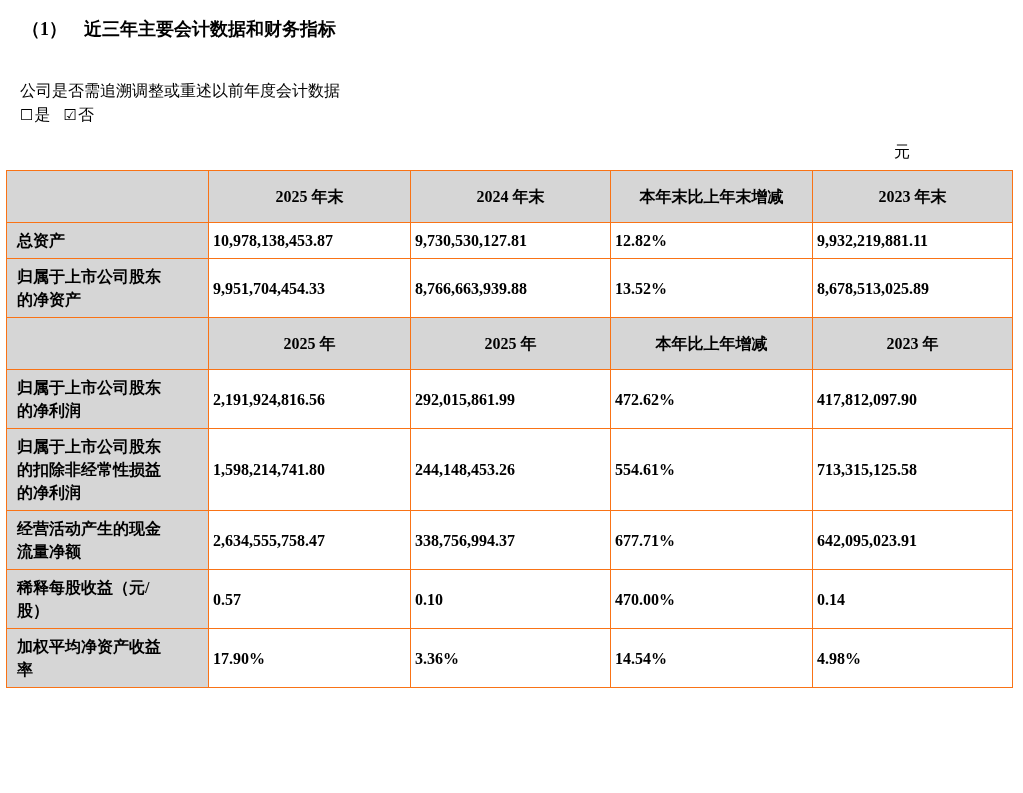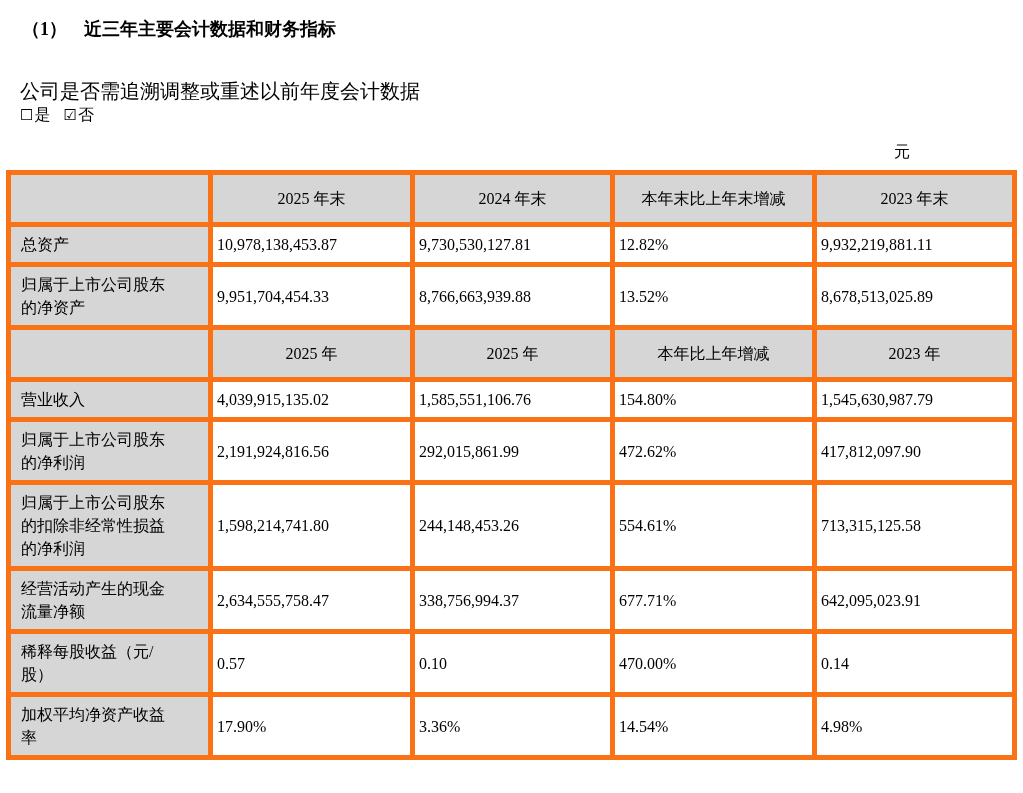--- a/index.html
+++ b/index.html
@@ -14,21 +14,21 @@
   .section-title {
     padding: 18px 0 0 22px;
     font-size: 18px;
     font-weight: bold;
     line-height: 22px;
   }
   .section-number { margin-right: 17px; }
 
   .restate-q {
     margin: 40px 0 0 20px;
-    font-size: 20px;
+    font-size: 16px;
     line-height: 22px;
   }
   .check-line {
     margin: 2px 0 0 20px;
     font-size: 16px;
     line-height: 22px;
   }
   .cb {
     font-family: "DejaVu Sans", sans-serif;
     font-size: 15px;
@@ -44,24 +44,25 @@
   }
 
   table.fin {
     border-collapse: collapse;
     table-layout: fixed;
     margin-left: 6px;
     width: 1006px;
     font-size: 16px;
   }
   table.fin td {
-    border: 5px solid #f97316;
+    border: 1px solid #f97316;
     vertical-align: middle;
     line-height: 23px;
     box-sizing: border-box;
+    font-weight: bold;
   }
   td.hdrcell {
     background: #d6d6d6;
     text-align: center;
     height: 52px;
     padding: 0 4px;
   }
   td.lbl {
     background: #d6d6d6;
     text-align: left;
@@ -126,27 +127,20 @@
       </tr>
 
       <tr>
         <td class="hdrcell"></td>
         <td class="hdrcell">2025 年</td>
         <td class="hdrcell">2025 年</td>
         <td class="hdrcell">本年比上年增减</td>
         <td class="hdrcell">2023 年</td>
       </tr>
 
-      <tr>
-        <td class="lbl">营业收入</td>
-        <td class="num">4,039,915,135.02</td>
-        <td class="num">1,585,551,106.76</td>
-        <td class="num">154.80%</td>
-        <td class="num">1,545,630,987.79</td>
-      </tr>
 
       <tr>
         <td class="lbl">归属于上市公司股东的净利润</td>
         <td class="num">2,191,924,816.56</td>
         <td class="num">292,015,861.99</td>
         <td class="num">472.62%</td>
         <td class="num">417,812,097.90</td>
       </tr>
 
       <tr>

